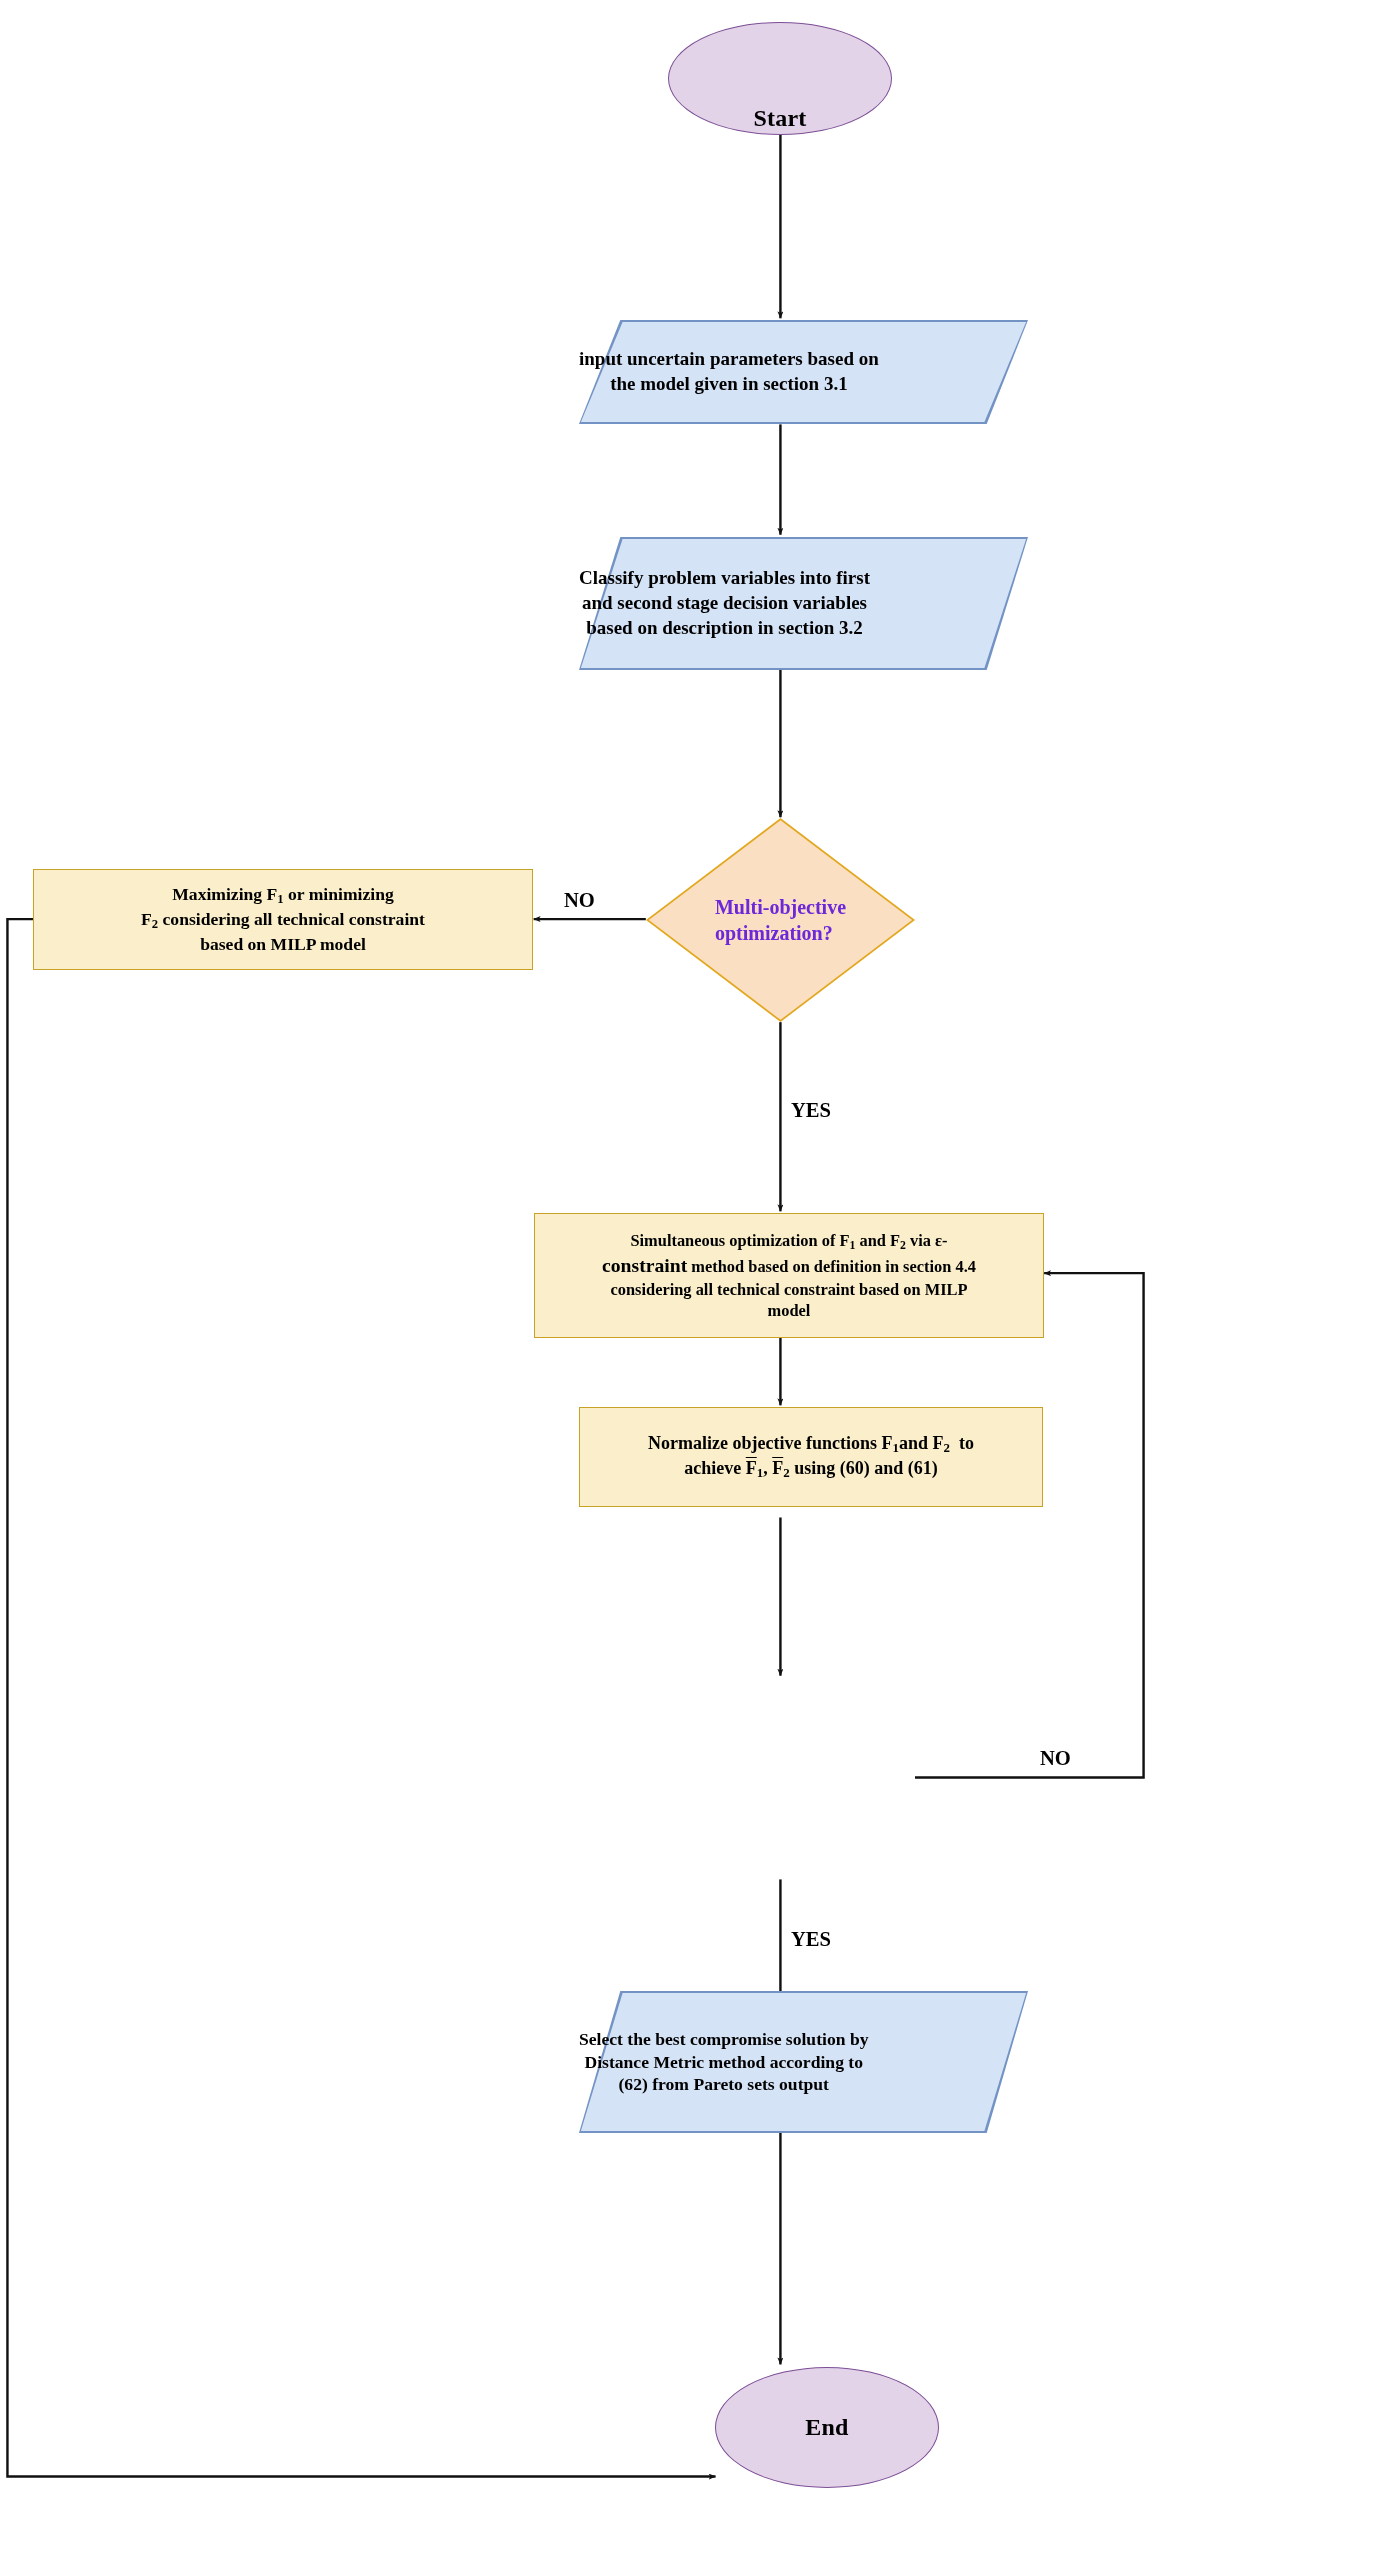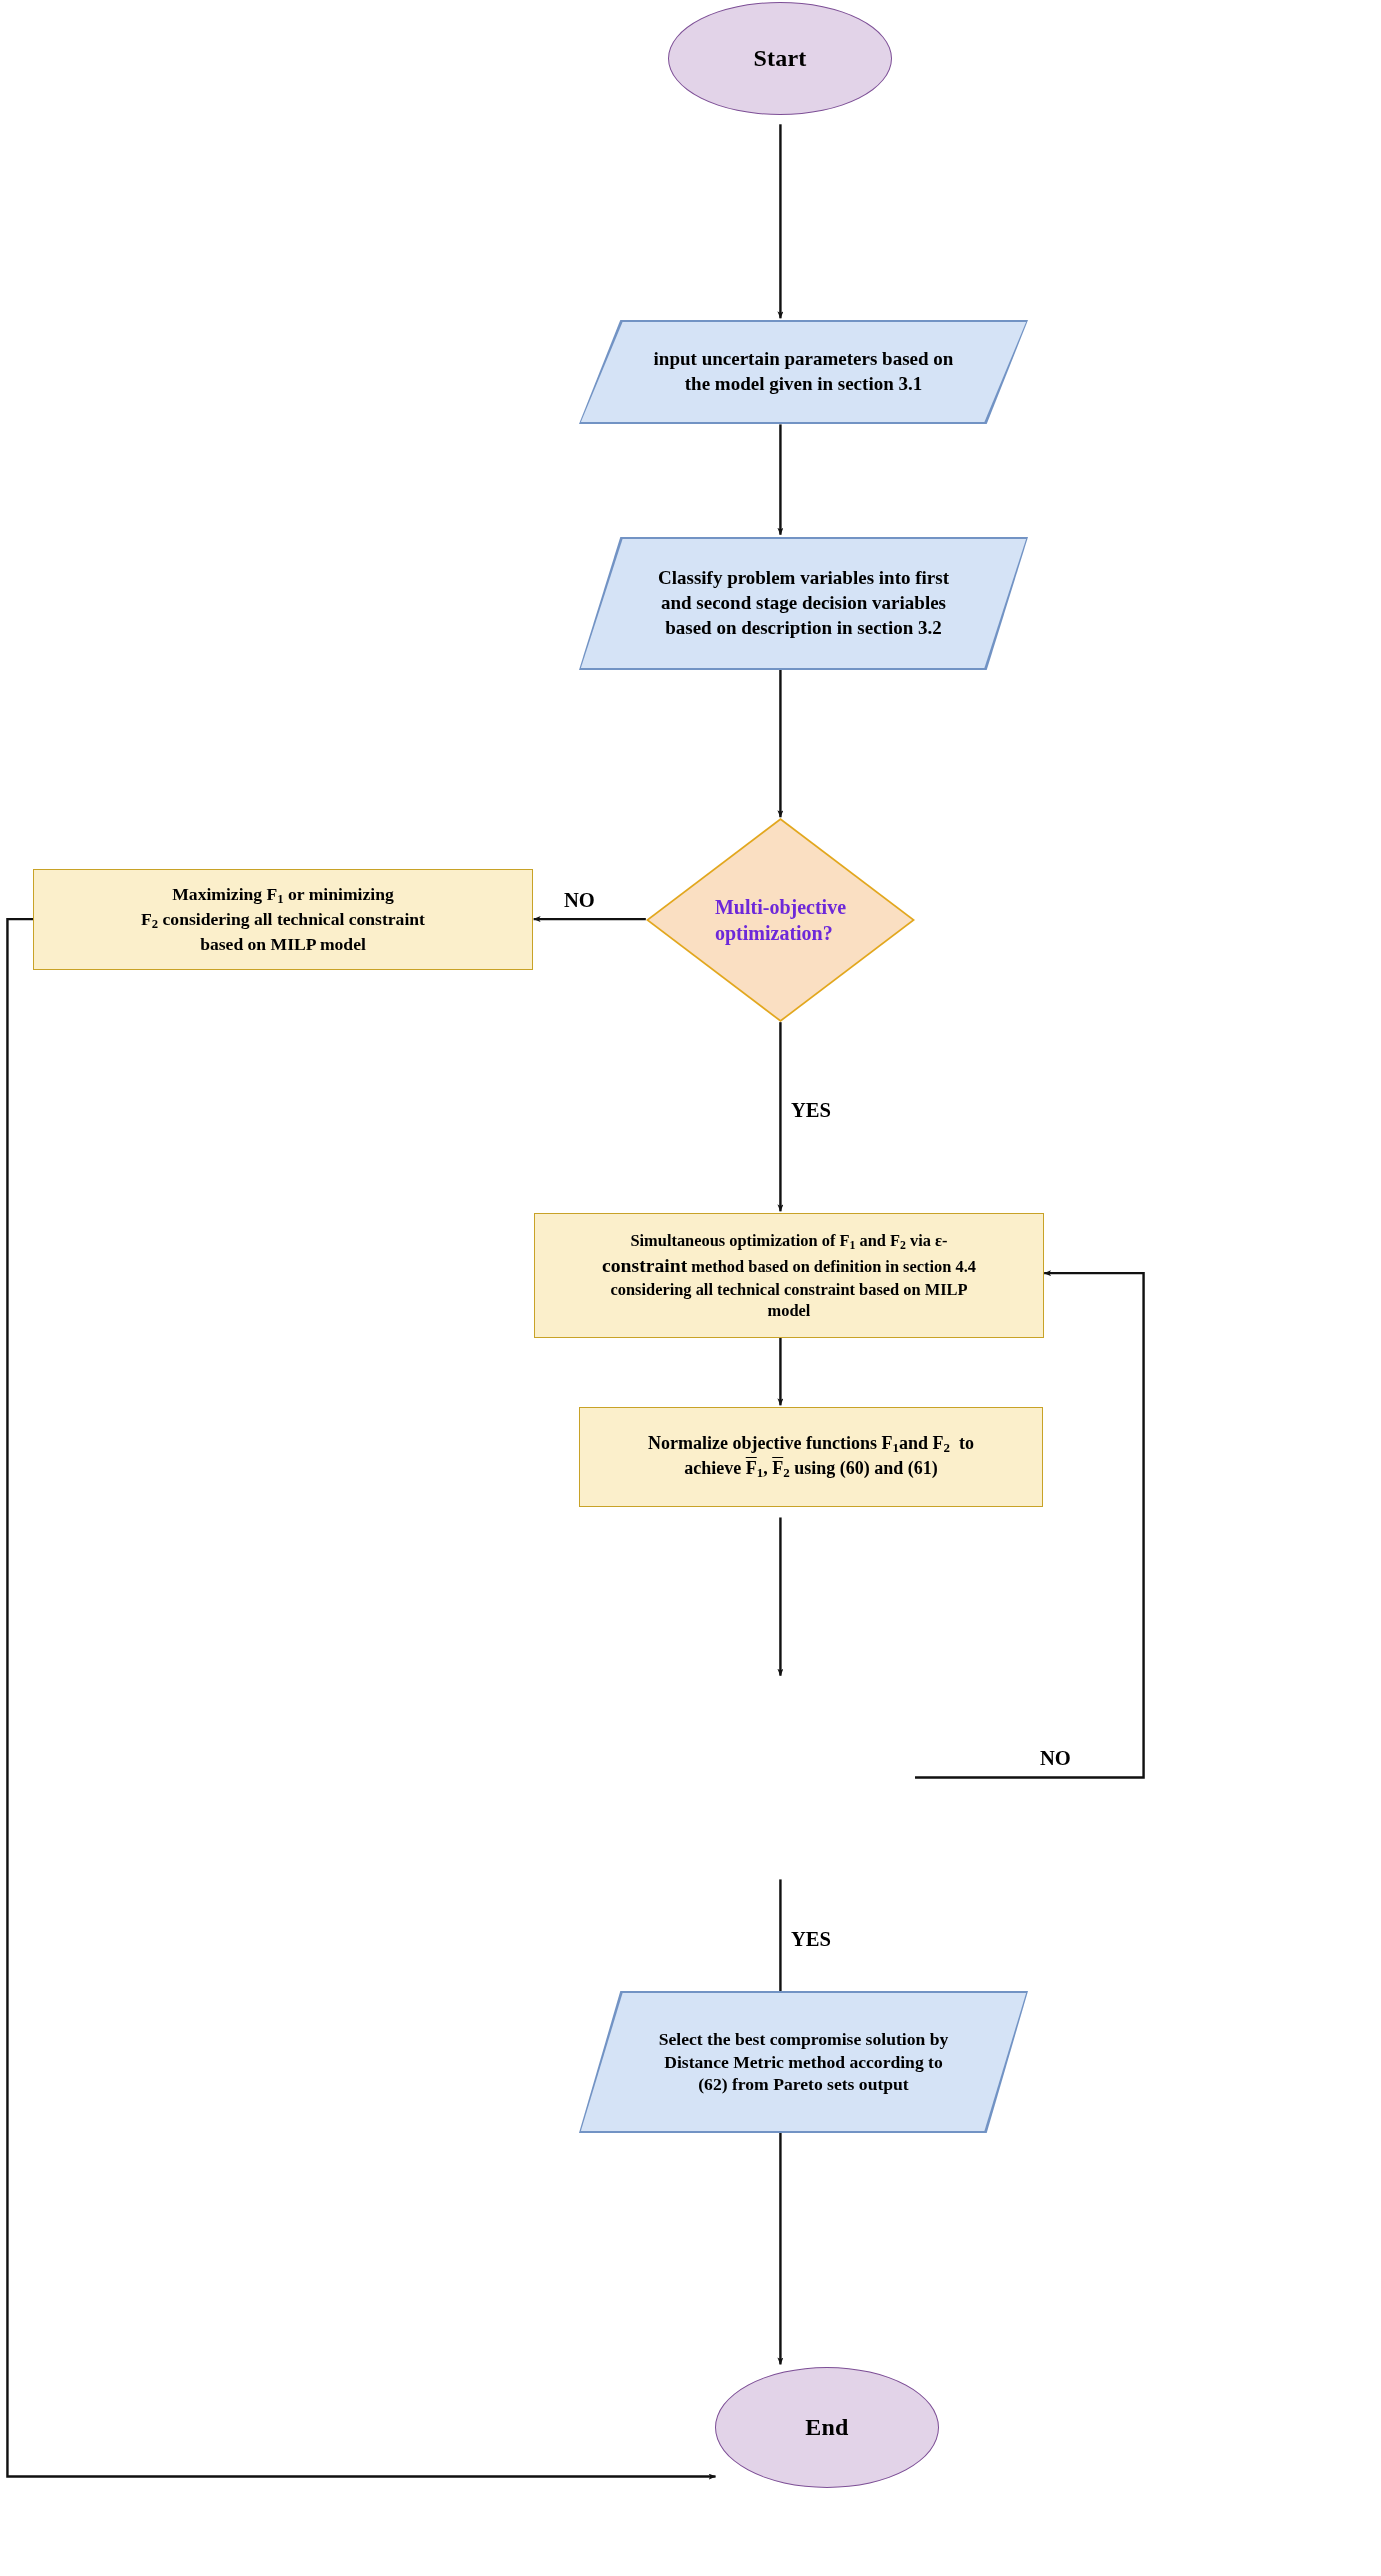--- a/index.html
+++ b/index.html
@@ -67,21 +67,21 @@
     left: 1.8px; top: 1.8px;
     width: calc(100% - 3.6px); height: calc(100% - 3.6px);
     background: #D5E3F6;
     -webkit-clip-path: polygon(9.4% 0%, 100% 0%, 90.6% 100%, 0% 100%);
     clip-path: polygon(9.4% 0%, 100% 0%, 90.6% 100%, 0% 100%);
   }
   .io-text {
     position: absolute;
     left: 0; top: 0;
     width: 100%; height: 100%;
-    display: flex; align-items: center; justify-content: center;
+    display: flex; align-items: center; justify-content: flex-start;
     text-align: center;
     font-weight: bold;
     color: #000;
     line-height: 1.30;
     z-index: 2;
   }
 
   
   .process {
     background: #FBEFCB;
@@ -156,21 +156,21 @@
       <path d="M 1509 2932 L 1886 2932 L 1886 2100 L 1722 2100" marker-end="url(#arrow)"></path>
 
       <line x1="1287" y1="3100" x2="1287" y2="3316" marker-end="url(#arrow)"></line>
 
       <line x1="1287" y1="3500" x2="1287" y2="3900" marker-end="url(#arrow)"></line>
 
       <path d="M 55 1516 L 12 1516 L 12 4085 L 1180 4085" marker-end="url(#arrow)"></path>
     </g>
   </svg>
 
-  <div class="node terminator" style="left:668px; top:2px; width:224px; height:113px;">
+  <div class="node terminator" style="left:668px; top:22px; width:224px; height:113px;align-items:flex-end;">
     <span class="txt">Start</span>
   </div>
 
   <div class="io-wrap" style="left:579px; top:320px; width:449px; height:104px;">
     <div class="io-border"></div>
     <div class="io-fill"></div>
     <div class="io-text" style="font-size:19px;">
       <div>
         <div>input uncertain parameters based on</div>
         <div>the model given in section 3.1</div>

